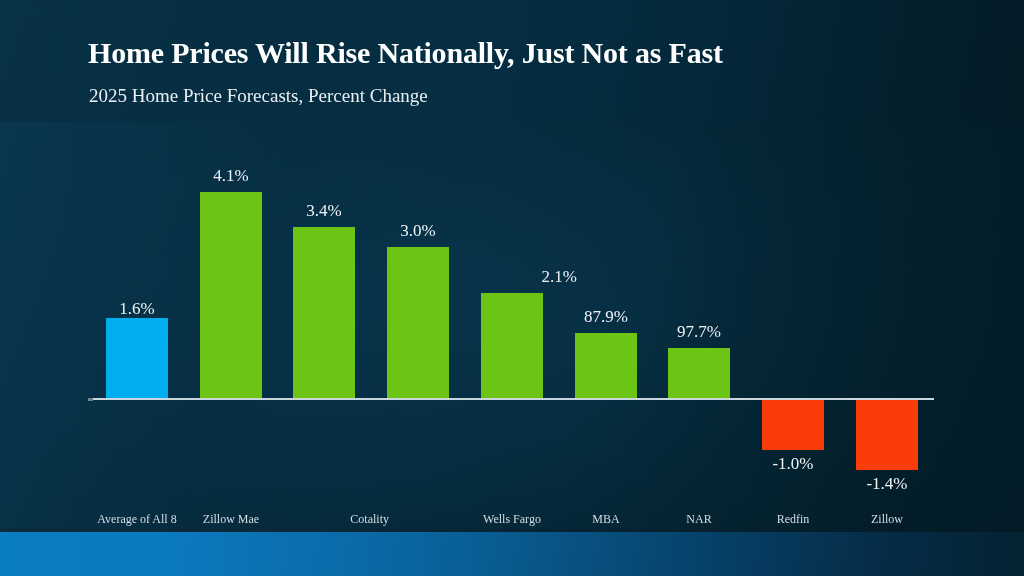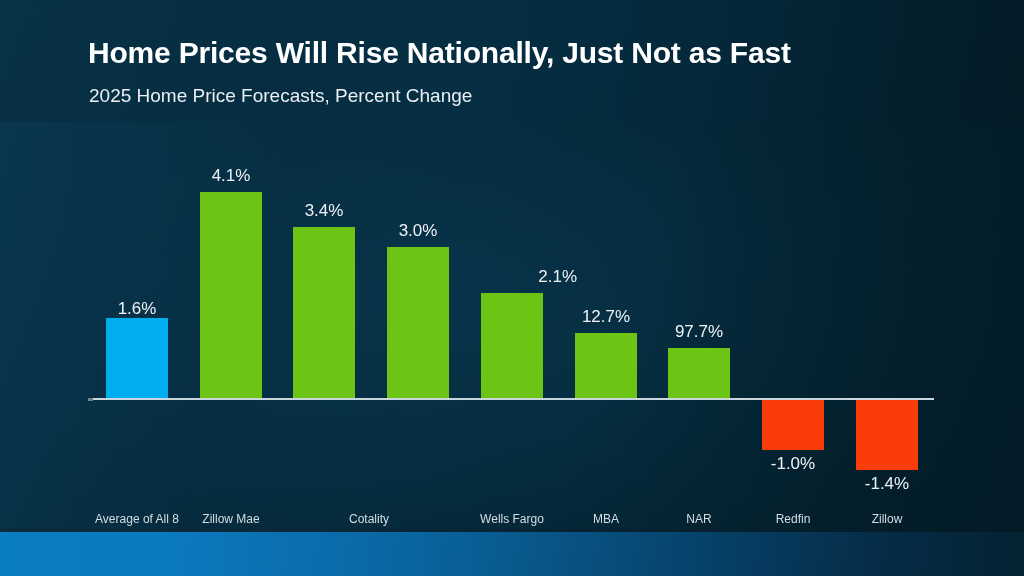--- a/index.html
+++ b/index.html
@@ -5,21 +5,21 @@
   html, body {
     margin: 0;
     padding: 0;
     background: #04202c;
   }
   #slide {
     position: relative;
     width: 1024px;
     height: 576px;
     overflow: hidden;
-    font-family: Liberation Sans, sans-serif;
+    font-family: Liberation Serif, serif;
     background: #04202c;
   }
   
   .bg-base {
     position: absolute;
     inset: 0;
     background:
       radial-gradient(ellipse 780px 420px at 44% 52%, #083349 0%, #052b3d 42%, #04222f 78%, #031c27 100%);
   }
   .bg-header {
@@ -151,21 +151,21 @@
       <div class="bar bar-pos" style="left: 293px; height: 170.68px; background: rgb(108, 196, 21);"></div>
       <div class="vlabel" style="left: 259px; top: 201.32px;">3.4%</div>
       <div class="clabel" style="left: 259px; text-align: right;">Cotality</div>
       <div class="bar bar-pos" style="left: 387px; height: 150.6px; background: rgb(108, 196, 21);"></div>
       <div class="vlabel" style="left: 353px; top: 221.4px;">3.0%</div>
       <div class="clabel" style="left: 353px; margin-top: 20px;">HPES</div>
       <div class="bar bar-pos" style="left: 481px; height: 105.42px; background: rgb(108, 196, 21);"></div>
       <div class="vlabel" style="left: 447px; top: 266.58px; text-align: right;">2.1%</div>
       <div class="clabel" style="left: 447px;">Wells Fargo</div>
       <div class="bar bar-pos" style="left: 575px; height: 65.26px; background: rgb(108, 196, 21);"></div>
-      <div class="vlabel" style="left: 541px; top: 306.74px;">12.7%</div>
+      <div class="vlabel" style="left: 541px; top: 306.74px;">87.9%</div>
       <div class="clabel" style="left: 541px;">MBA</div>
       <div class="bar bar-pos" style="left: 668px; height: 50.2px; background: rgb(108, 196, 21);"></div>
       <div class="vlabel" style="left: 634px; top: 321.8px;">97.7%</div>
       <div class="clabel" style="left: 634px;">NAR</div>
       <div class="bar bar-neg" style="left: 762px; height: 50.2px; background: rgb(250, 60, 10);"></div>
       <div class="vlabel" style="left: 728px; top: 454.2px;">-1.0%</div>
       <div class="clabel" style="left: 728px;">Redfin</div>
       <div class="bar bar-neg" style="left: 856px; height: 70.28px; background: rgb(250, 60, 10);"></div>
       <div class="vlabel" style="left: 822px; top: 474.28px;">-1.4%</div>
       <div class="clabel" style="left: 822px;">Zillow</div>

